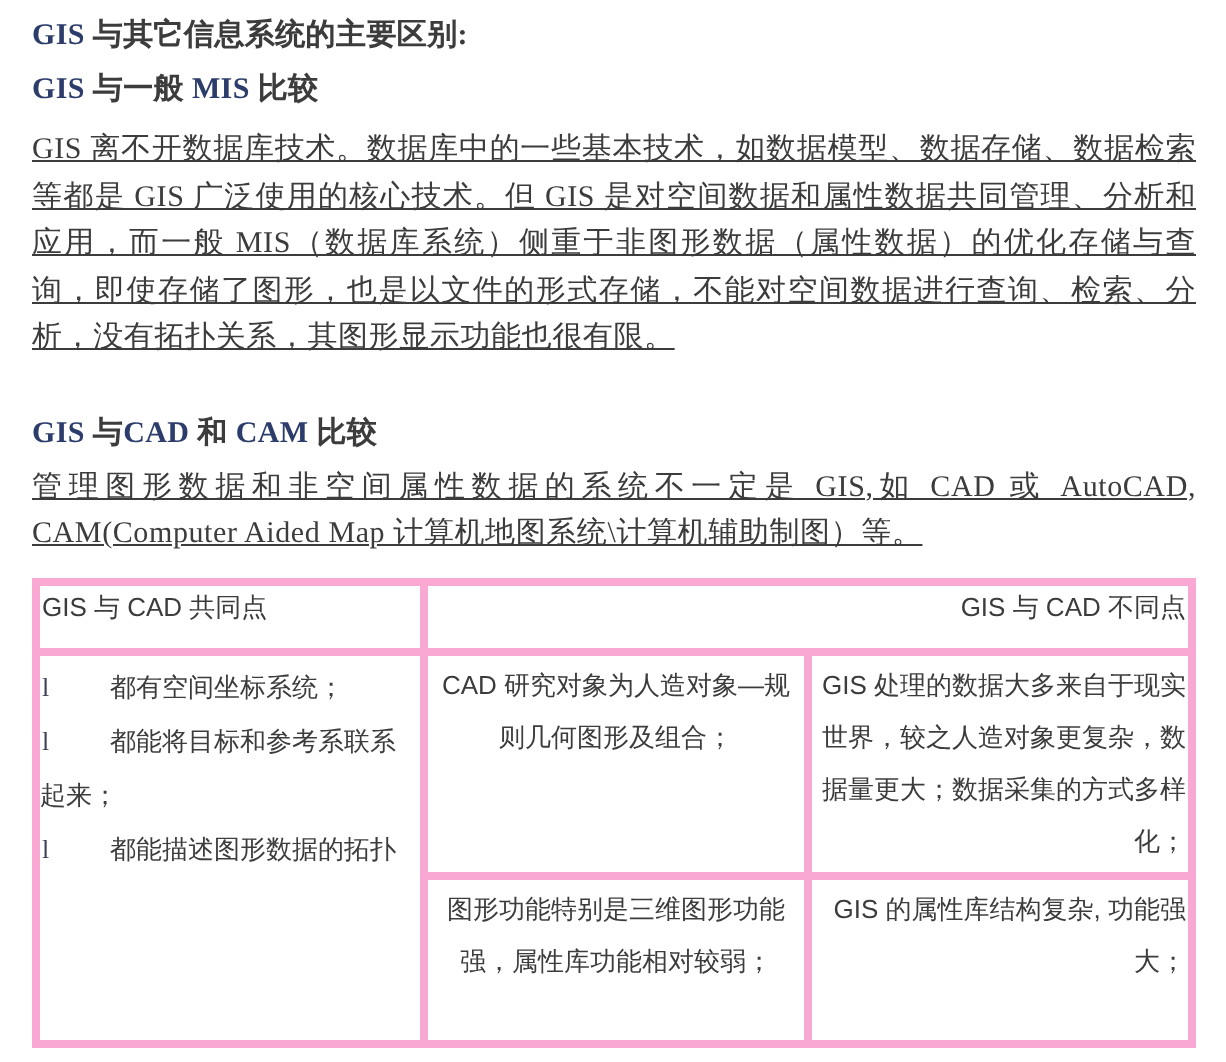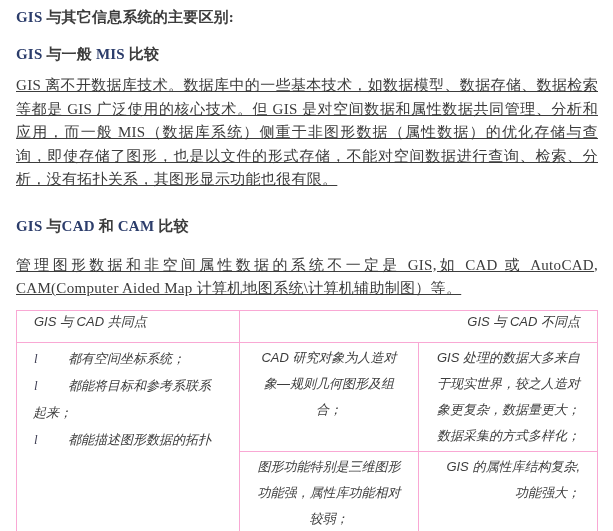--- a/index.html
+++ b/index.html
@@ -12,23 +12,23 @@
   }
   .page{padding:8px 15px 0 16px;}
 
   .doc-heading{
     font-size:15px;
     font-weight:bold;
     letter-spacing:0.2px;
     margin:0;
   }
   .doc-heading .latin{color:#2c3d6b;}
-  #heading-main{margin-bottom:18px;}
+  #heading-main{margin-bottom:8px;}
   #heading-mis{margin-bottom:10px;}
-  #heading-cadcam{margin-bottom:18px;}
+  #heading-cadcam{margin-bottom:7px;}
 
   .para{
     font-size:15px;
     line-height:23.5px;
     text-align:justify;
     margin:0;
     letter-spacing:0.3px;
     text-decoration:underline;
   }
   #para-mis{margin-bottom:25px;}
@@ -42,25 +42,24 @@
 
   table.cmp{
     border-collapse:collapse;
     table-layout:fixed;
     width:582px;
     font-family:"Liberation Sans","DejaVu Sans",sans-serif;
     font-size:13px;
     color:#3c3c3c;
   }
   table.cmp td{
-    border:1px solid #f9a8d4;
+    border:4px solid #f9a8d4;
     vertical-align:top;
-    padding:2px 17px;
+    padding:2px 1px;
     overflow:hidden;
-    font-style:italic;
   }
   td.hdr-common{height:27px;vertical-align:middle;text-align:left;}
   td.hdr-diff{vertical-align:middle;text-align:right;margin-top:32px;}
   td.col1{width:188px;}
   td.col2{width:193px;text-align:center;}
   td.col3{width:195px;text-align:right;}
   tr.row1 td{height:99px;}
   tr.row2 td{height:76px;}
   .cell-text{line-height:26px;}
   td.common-cell{padding-top:50px;}

